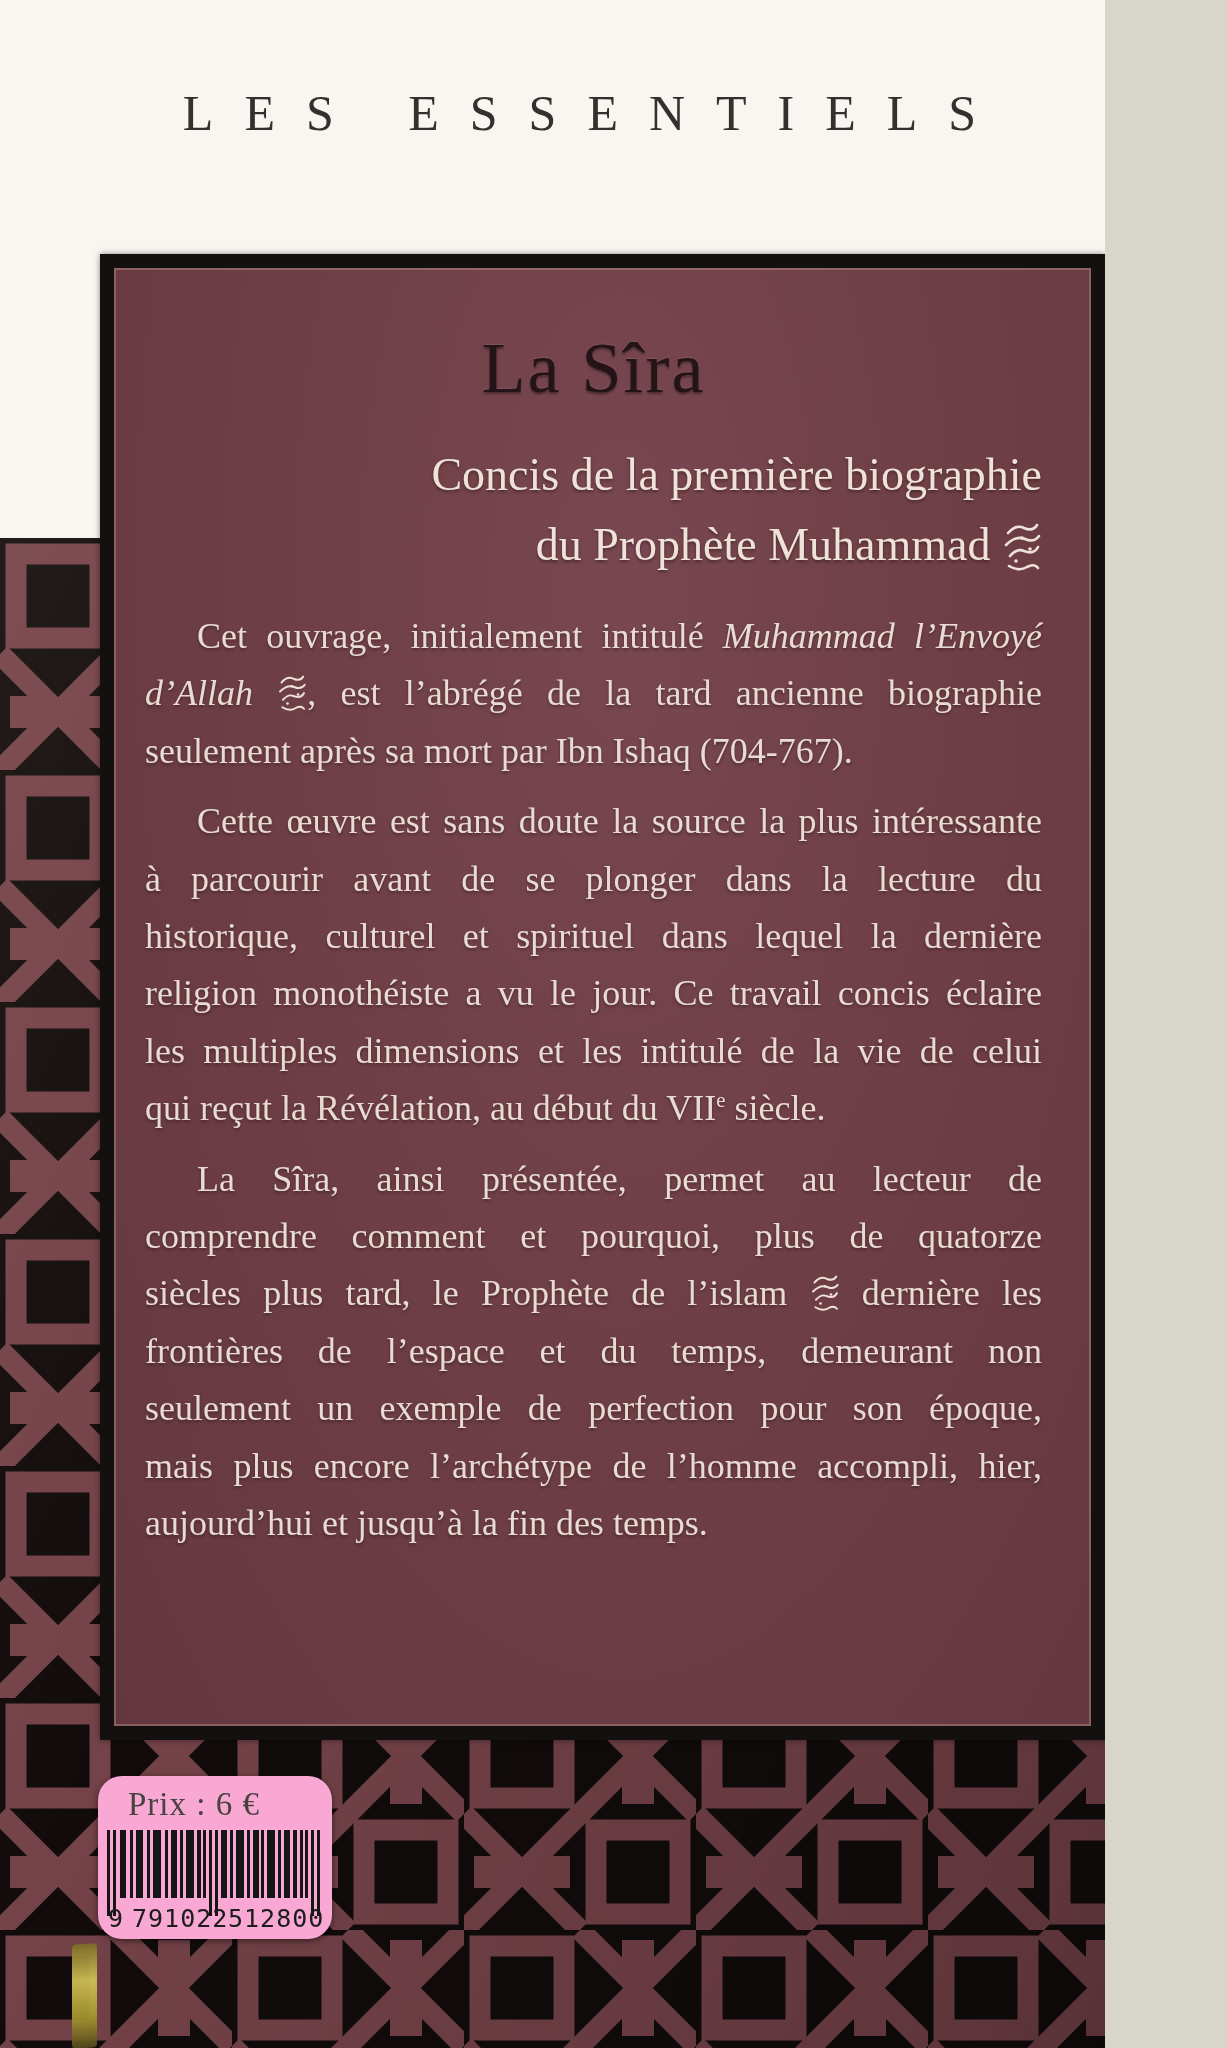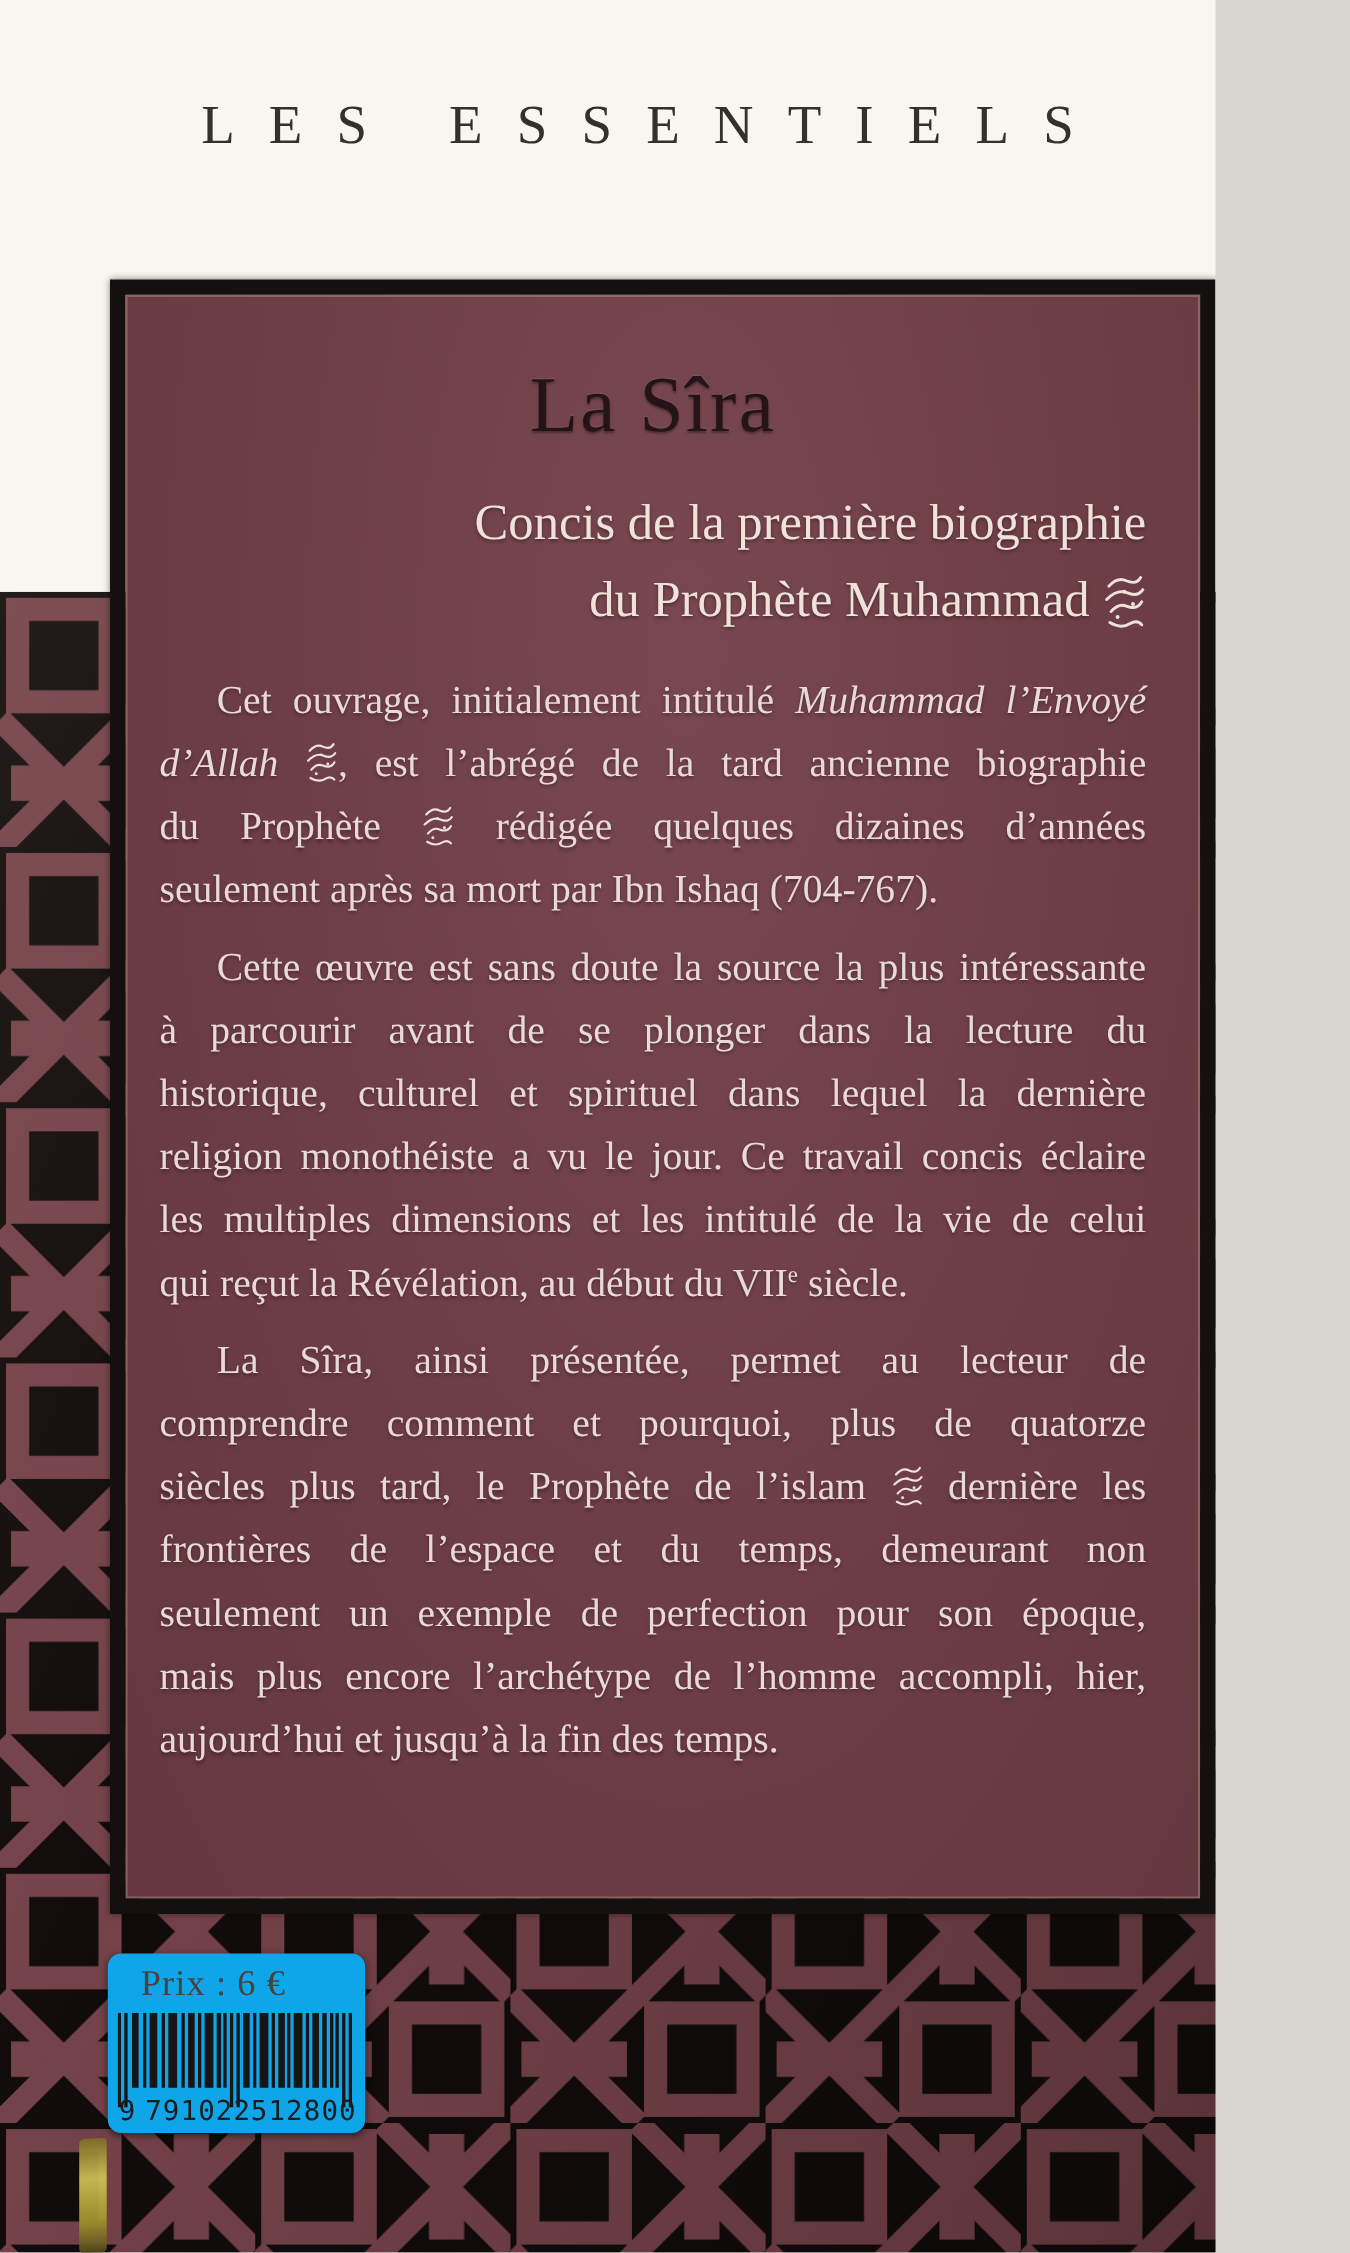--- a/index.html
+++ b/index.html
@@ -50,21 +50,21 @@
   }
   .line.last { text-align-last:left; }
   .line.indent { text-indent:52px; }
   .it { font-style:italic; }
   sup { font-size:58%; line-height:0; }
   .pbuh { width:30px; height:40px; vertical-align:-8px; color:#efe3d9; }
   .pbuh.big { width:40px; height:50px; vertical-align:-12px; }
   
   .price-label {
     position:absolute; left:98px; top:1776px; width:234px; height:163px;
-    background:#0ea5e9; border-radius:12px;
+    background:#f9a8d4; border-radius:24px;
     box-shadow:0 2px 6px rgba(0,0,0,0.5);
   }
   .price-text {
     position:absolute; left:30px; top:10px;
     font-size:33px; color:#474440; letter-spacing:1px;
   }
   .barcode { position:absolute; left:9px; top:54px; }
   .barcode-digits {
     position:absolute; left:0px; bottom:6px; width:234px;
     display:flex; align-items:baseline;
@@ -140,25 +140,20 @@
       </div>
 
       <div class="body-text">
 
         <div class="para">
           <div class="line indent"><span>Cet ouvrage, initialement intitulé </span><span class="it">Muhammad l’Envoyé</span></div>
           <div class="line"><span class="it">d’Allah</span>
             <svg class="pbuh">
                 <use href="#pbuh"></use>
               </svg><span>, est l’abrégé de la tard ancienne biographie</span></div>
-          <div class="line"><span>du Prophète</span>
-            <svg class="pbuh">
-                <use href="#pbuh"></use>
-              </svg>
-            <span>rédigée quelques dizaines d’années</span></div>
           <div class="line last"><span>seulement après sa mort par Ibn Ishaq (704-767).</span></div>
         </div>
 
         <div class="para">
           <div class="line indent"><span>Cette œuvre est sans doute la source la plus intéressante</span></div>
           <div class="line"><span>à parcourir avant de se plonger dans la lecture du</span></div>
           <div class="line"><span>historique, culturel et spirituel dans lequel la dernière</span></div>
           <div class="line"><span>religion monothéiste a vu le jour. Ce travail concis éclaire</span></div>
           <div class="line"><span>les multiples dimensions et les intitulé de la vie de celui</span></div>
           <div class="line last"><span>qui reçut la Révélation, au début du VII</span><sup>e</sup>

